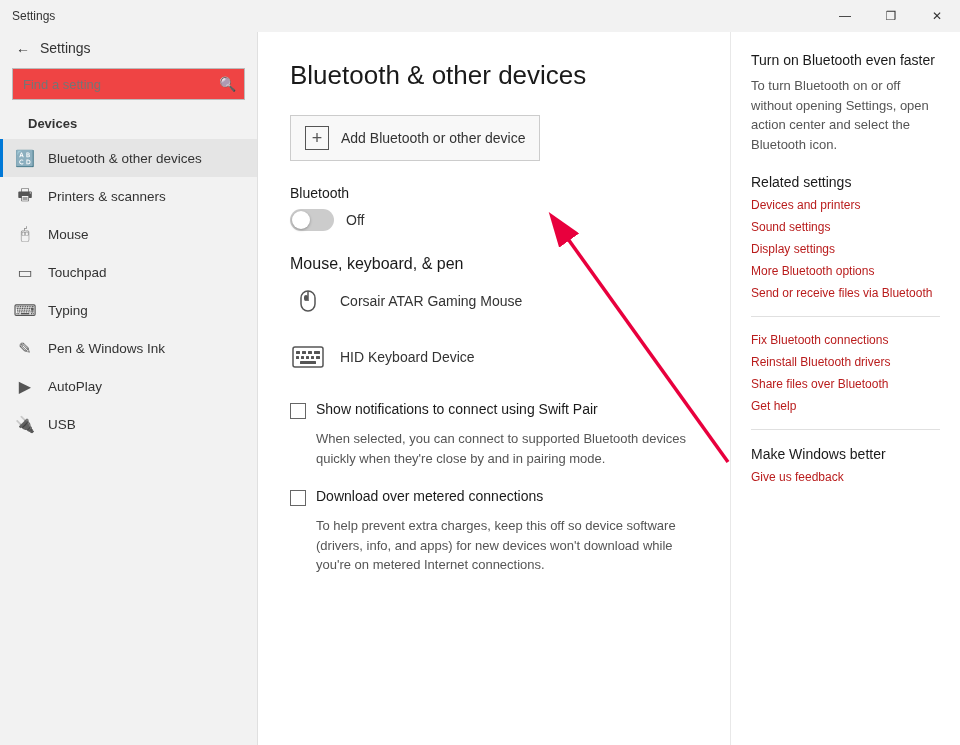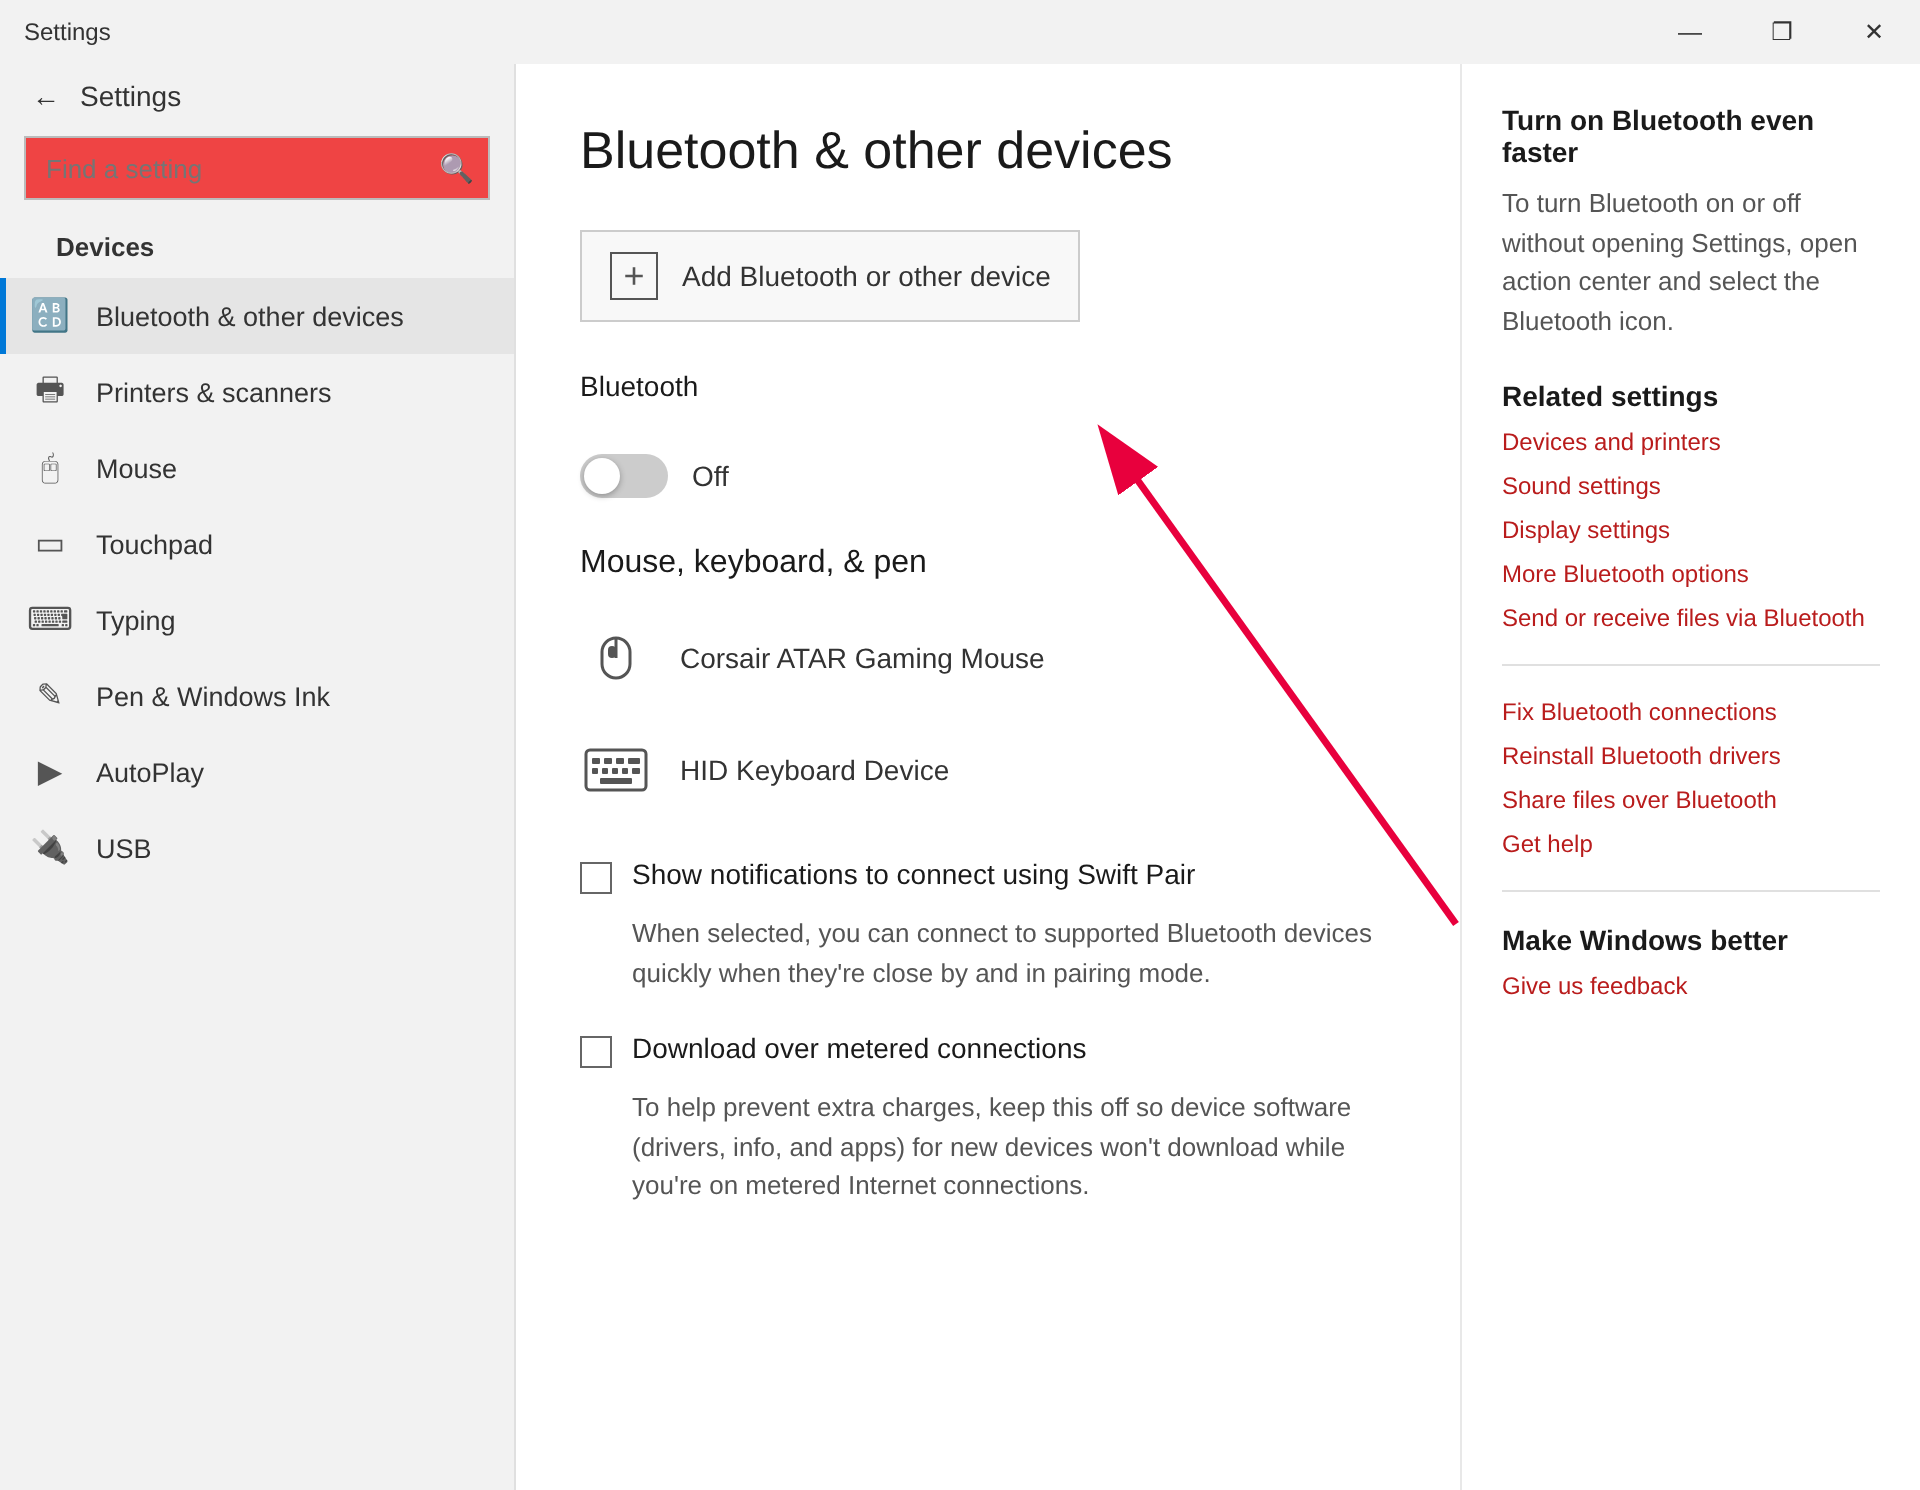--- a/index.html
+++ b/index.html
@@ -174,21 +174,21 @@
       font-size: 18px;
       color: #555;
       flex-shrink: 0;
     }
 
     
     .section-label {
       font-size: 14px;
       font-weight: 400;
       color: #1a1a1a;
-      margin-bottom: 26px;
+      margin-bottom: 8px;
     }
 
     .toggle-row {
       display: flex;
       align-items: center;
       gap: 12px;
       margin-bottom: 24px;
       text-align: right;
     }
 
@@ -215,21 +215,21 @@
     .toggle-label {
       font-size: 14px;
       color: #333;
     }
 
     
     .subsection-title {
       font-size: 16px;
       font-weight: 400;
       color: #1a1a1a;
-      margin-bottom: 14px;
+      margin-bottom: 4px;
     }
 
     .device-item {
       display: flex;
       align-items: center;
       gap: 14px;
       padding: 6px 0;
       margin-bottom: 8px;
     }
     .device-icon-wrap {
@@ -278,21 +278,21 @@
       width: 230px;
       background: white;
       border-left: 1px solid #e8e8e8;
       padding: 20px 20px;
       flex-shrink: 0;
       overflow-y: auto;
     }
 
     .right-section-title {
       font-size: 14px;
-      font-weight: 700;
+      font-weight: 400;
       color: #1a1a1a;
       margin-bottom: 8px;
     }
 
     .right-tip-text {
       font-size: 13px;
       color: #555;
       line-height: 1.5;
       margin-bottom: 20px;
     }

